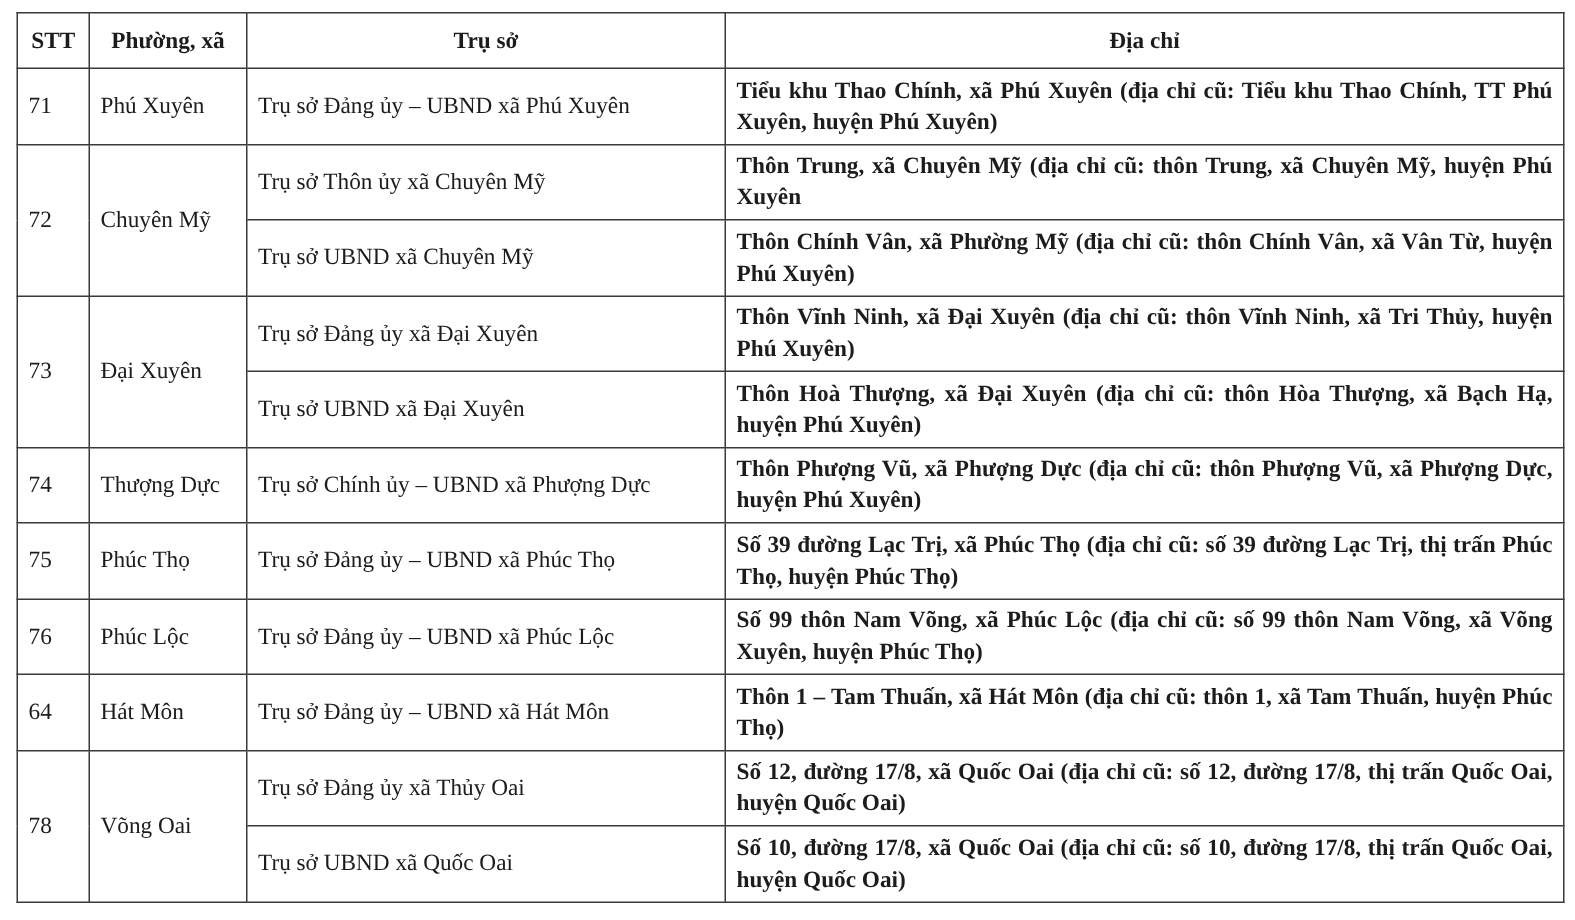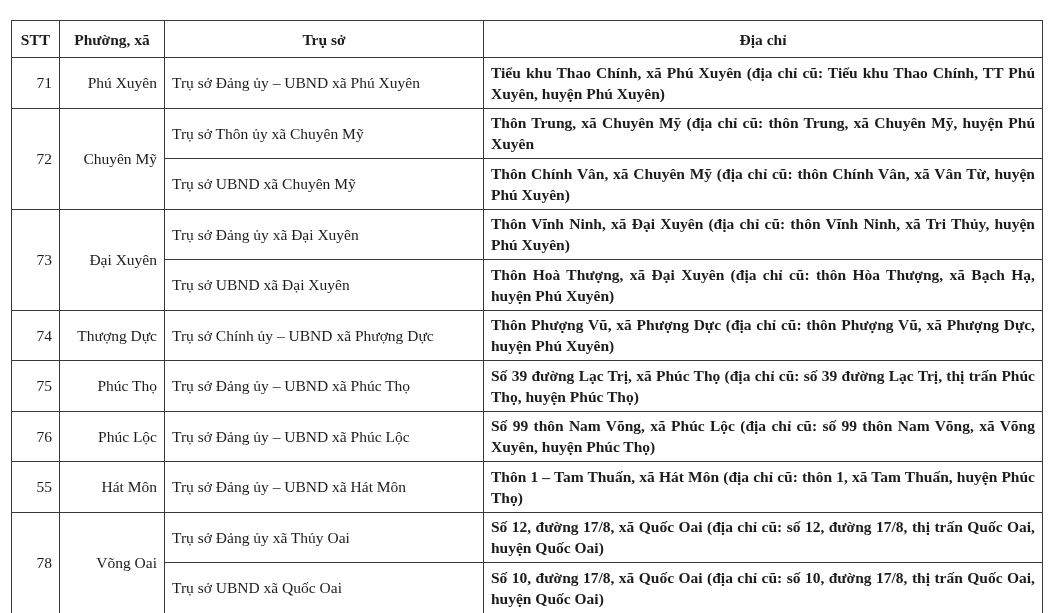--- a/index.html
+++ b/index.html
@@ -1,31 +1,31 @@
 <!DOCTYPE html>
 <html><head>
   <meta charset="utf-8">
   <style>
     html, body { margin: 0; padding: 0; background: #ffffff; }
     body { width: 1050px; height: 613px; overflow: hidden; position: relative; }
     .doc-table {
-      position: absolute; left: 11px; top: 20px;
+      position: absolute; left: 11px; top: 8px;
       border-collapse: collapse; table-layout: fixed;
       width: 1031px;
       font-family: "Liberation Serif", "DejaVu Serif", serif;
       font-size: 15.5px; color: #1c1c1c;
     }
     .doc-table td, .doc-table th {
       border: 1.3px solid #3a3a3a;
       padding: 0 7px;
       vertical-align: middle;
       line-height: 21px;
     }
     .doc-table th { font-weight: bold; text-align: center; height: 36px; }
-    .doc-table td.c { text-align: right; }
+    .doc-table td.c { text-align: left; }
     .doc-table td.addr { text-align: justify; text-align-last: left; padding: 0 7px 0 7px; font-weight: bold; }
     .col-stt { width: 48px; }
     .col-ward { width: 105px; }
     .col-hq { width: 319px; }
     .col-addr { width: 559px; }
     tr.r { height: 50.5px; }
   </style>
 </head>
 <body>
 
@@ -54,21 +54,21 @@
     </tr>
 
     <tr class="r">
       <td class="c" rowspan="2">72</td>
       <td class="c" rowspan="2">Chuyên Mỹ</td>
       <td>Trụ sở Thôn ủy xã Chuyên Mỹ</td>
       <td class="addr">Thôn Trung, xã Chuyên Mỹ (địa chỉ cũ: thôn Trung, xã Chuyên Mỹ, huyện Phú Xuyên</td>
     </tr>
     <tr class="r">
       <td>Trụ sở UBND xã Chuyên Mỹ</td>
-      <td class="addr">Thôn Chính Vân, xã Chuyên Mỹ (địa chỉ cũ: thôn Chính Vân, xã Vân Từ, huyện Phú Xuyên)</td>
+      <td class="addr">Thôn Chính Vân, xã Phường Mỹ (địa chỉ cũ: thôn Chính Vân, xã Vân Từ, huyện Phú Xuyên)</td>
     </tr>
 
     <tr class="r">
       <td class="c" rowspan="2">73</td>
       <td class="c" rowspan="2">Đại Xuyên</td>
       <td>Trụ sở Đảng ủy xã Đại Xuyên</td>
       <td class="addr">Thôn Vĩnh Ninh, xã Đại Xuyên (địa chỉ cũ: thôn Vĩnh Ninh, xã Tri Thủy, huyện Phú Xuyên)</td>
     </tr>
     <tr class="r">
       <td>Trụ sở UBND xã Đại Xuyên</td>
@@ -90,21 +90,21 @@
     </tr>
 
     <tr class="r">
       <td class="c">76</td>
       <td class="c">Phúc Lộc</td>
       <td>Trụ sở Đảng ủy – UBND xã Phúc Lộc</td>
       <td class="addr">Số 99 thôn Nam Võng, xã Phúc Lộc (địa chỉ cũ: số 99 thôn Nam Võng, xã Võng Xuyên, huyện Phúc Thọ)</td>
     </tr>
 
     <tr class="r">
-      <td class="c">55</td>
+      <td class="c">64</td>
       <td class="c">Hát Môn</td>
       <td>Trụ sở Đảng ủy – UBND xã Hát Môn</td>
       <td class="addr">Thôn 1 – Tam Thuấn, xã Hát Môn (địa chỉ cũ: thôn 1, xã Tam Thuấn, huyện Phúc Thọ)</td>
     </tr>
 
     <tr class="r">
       <td class="c" rowspan="2">78</td>
       <td class="c" rowspan="2">Võng Oai</td>
       <td>Trụ sở Đảng ủy xã Thủy Oai</td>
       <td class="addr">Số 12, đường 17/8, xã Quốc Oai (địa chỉ cũ: số 12, đường 17/8, thị trấn Quốc Oai, huyện Quốc Oai)</td>

